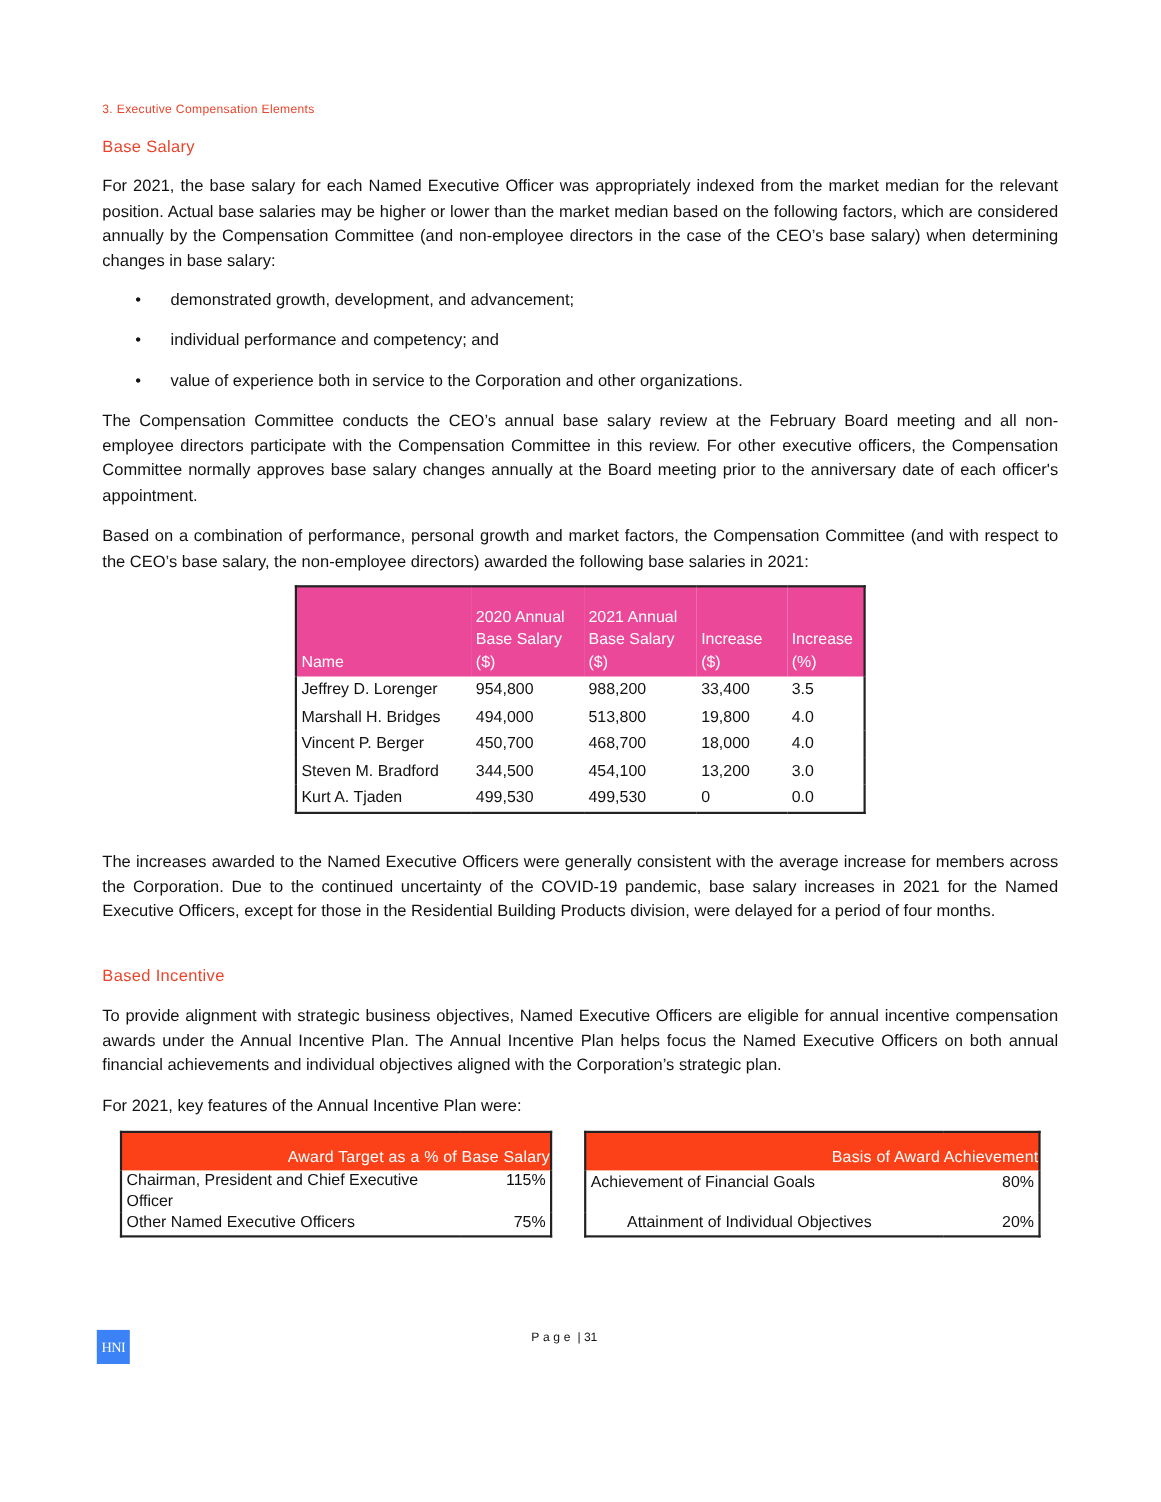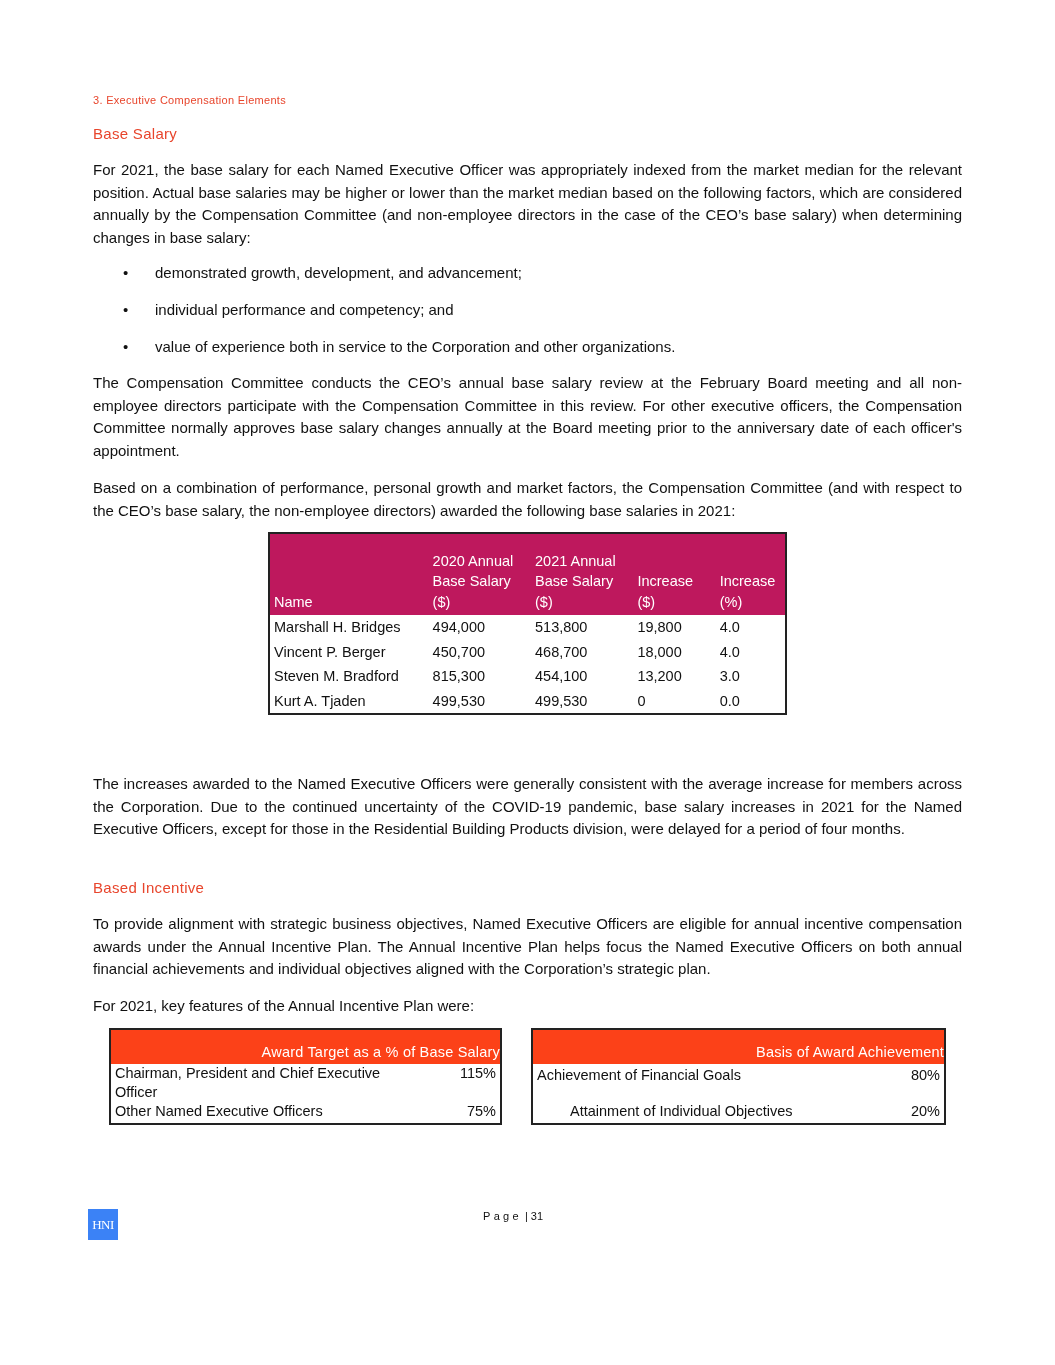--- a/index.html
+++ b/index.html
@@ -6,21 +6,21 @@
   body { width: 1055px; height: 1365px; position: relative; font-family: "Liberation Sans", sans-serif; color: #111; }
   .h-section { position: absolute; left: 93px; top: 94px; font-size: 11px; color: #e8452c; letter-spacing: 0.3px; margin: 0; font-weight: normal; }
   .h-sub { position: absolute; left: 93px; font-size: 15px; color: #e8452c; letter-spacing: 0.3px; margin: 0; font-weight: normal; }
   .para { position: absolute; left: 93px; width: 869px; font-size: 15px; line-height: 22.6px; text-align: justify; margin: 0; }
   .bullets { position: absolute; left: 93px; top: 262px; width: 869px; margin: 0; padding: 0; list-style: none; font-size: 15px; }
   .bullets li { position: relative; height: 37px; line-height: 22px; }
   .bullets .dot { position: absolute; left: 30px; top: 0; }
   .bullets .txt { position: absolute; left: 62px; top: 0; }
 
   table.sal { position: absolute; left: 268px; top: 532px; width: 519px; border-collapse: collapse; border: 2px solid #222; font-size: 14.5px; }
-  table.sal thead th { background: #be185d; color: #fff; font-weight: normal; text-align: left; vertical-align: bottom; padding: 0 4px 3px 4px; line-height: 20.5px; height: 78px; }
+  table.sal thead th { background: #ec4899; color: #fff; font-weight: normal; text-align: left; vertical-align: bottom; padding: 0 4px 3px 4px; line-height: 20.5px; height: 78px; }
   table.sal tbody td { padding: 0 4px; height: 24.6px; line-height: 24.6px; }
   table.sal col.c1 { width: 159px; } table.sal col.c2 { width: 102px; } table.sal col.c3 { width: 102px; } table.sal col.c4 { width: 82px; } table.sal col.c5 { width: 70px; }
 
   table.small { position: absolute; top: 1028px; border-collapse: collapse; border: 2px solid #222; font-size: 14.5px; }
   table.small thead th { background: #fc4118; color: #fff; font-weight: normal; text-align: right; padding: 12px 0 2px 0; line-height: 20px; letter-spacing: 0.2px; }
   table.small tbody td { padding: 0 4px; vertical-align: top; line-height: 19px; }
   table.small td.val { text-align: right; }
   #t-award { left: 109px; width: 393px; }
   #t-basis { left: 531px; width: 415px; }
   #t-award tbody tr.r1 td { height: 38px; }
@@ -71,36 +71,43 @@
     <tr>
       <th><span>Name</span></th>
       <th><span>2020 Annual</span><br><span>Base Salary</span><br><span>($)</span></th>
       <th><span>2021 Annual</span><br><span>Base Salary</span><br><span>($)</span></th>
       <th><span>Increase</span><br><span>($)</span></th>
       <th><span>Increase</span><br><span>(%)</span></th>
     </tr>
   </thead>
   <tbody>
     <tr>
+      <td>Jeffrey D. Lorenger</td>
+      <td>954,800</td>
+      <td>988,200</td>
+      <td>33,400</td>
+      <td>3.5</td>
+    </tr>
+    <tr>
       <td>Marshall H. Bridges</td>
       <td>494,000</td>
       <td>513,800</td>
       <td>19,800</td>
       <td>4.0</td>
     </tr>
     <tr>
       <td>Vincent P. Berger</td>
       <td>450,700</td>
       <td>468,700</td>
       <td>18,000</td>
       <td>4.0</td>
     </tr>
     <tr>
       <td>Steven M. Bradford</td>
-      <td>815,300</td>
+      <td>344,500</td>
       <td>454,100</td>
       <td>13,200</td>
       <td>3.0</td>
     </tr>
     <tr>
       <td>Kurt A. Tjaden</td>
       <td>499,530</td>
       <td>499,530</td>
       <td>0</td>
       <td>0.0</td>

